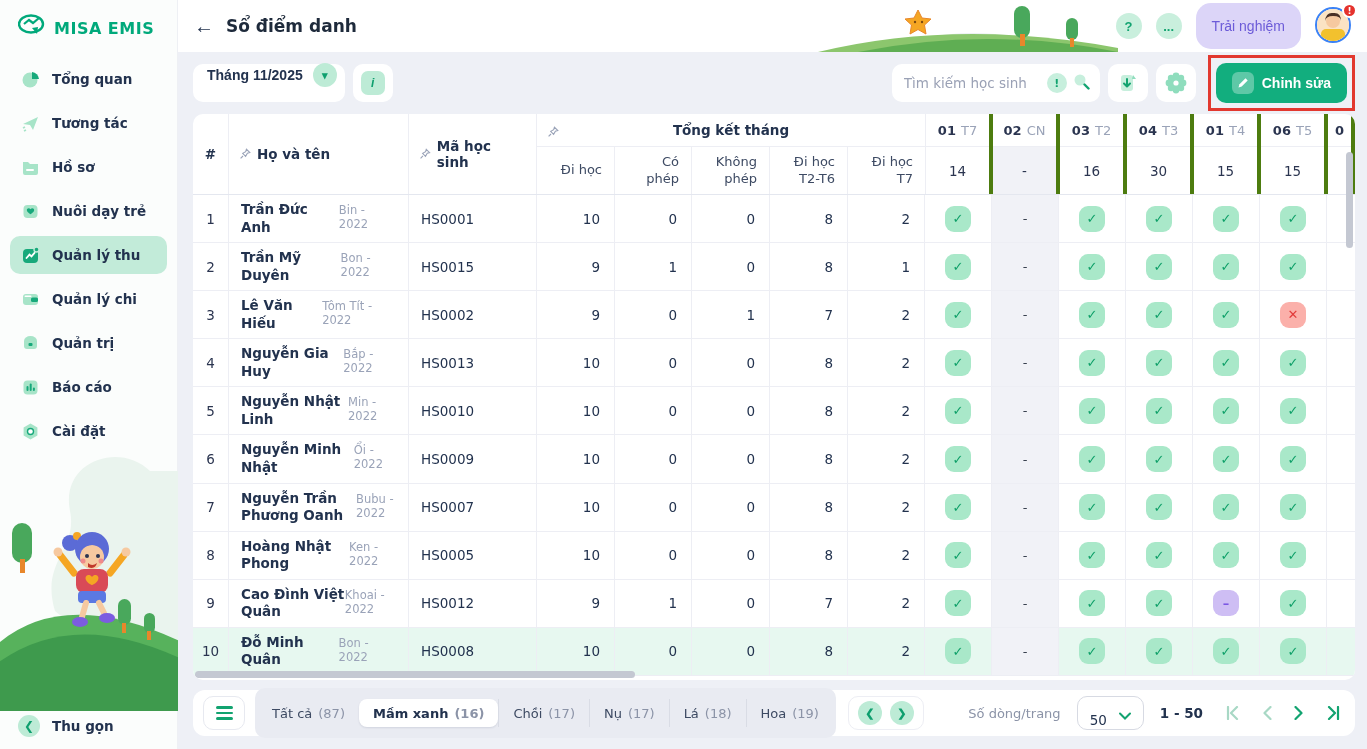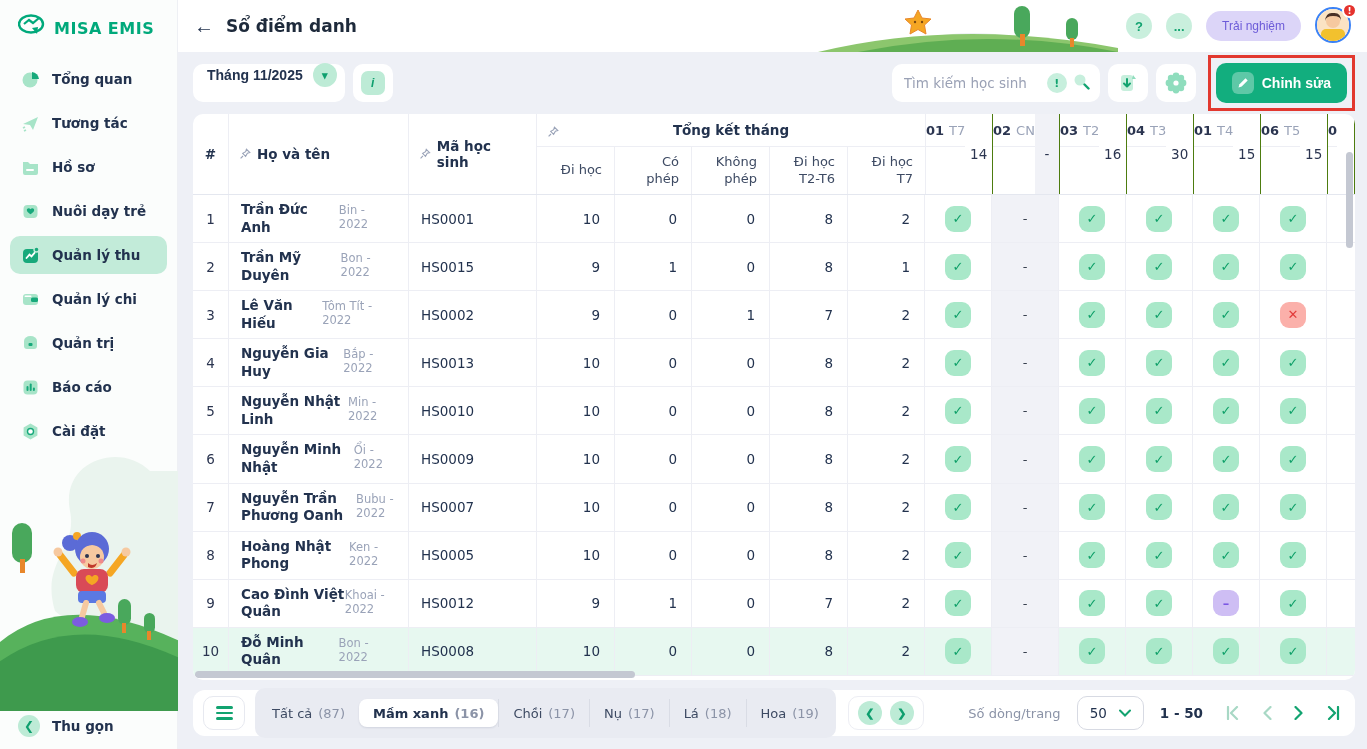--- a/index.html
+++ b/index.html
@@ -28,22 +28,22 @@
   
   .main { flex:1; display:flex; flex-direction:column; }
   .topbar { position:relative; height:52px; background:#fff; display:flex; align-items:center;
     padding:0 14px 0 16px; overflow:hidden; }
   .back { font-size:20px; color:#22324E; cursor:pointer; margin-right:12px; background:none; border:none; }
   .page-title { font-size:17px; font-weight:bold; color:#1E2A3B; }
   .hills { position:absolute; left:640px; top:0; width:300px; height:52px; }
   .top-actions { margin-left:auto; display:flex; align-items:center; gap:14px; z-index:2; }
   .round-btn { width:26px; height:26px; border-radius:50%; background:#C9EFDD; color:#12A370;
     border:none; font-weight:bold; font-size:13px; display:flex; align-items:center; justify-content:center; cursor:pointer; }
-  .trial { height:30px; padding:0 16px; border:none; border-radius:15px; background:#DCD5F8;
-    color:#6C5BD8; font-size:12px; cursor:pointer; }
+  .trial { height:46px; padding:0 16px; border:none; border-radius:15px; background:#DCD5F8;
+    color:#6C5BD8; font-size:14px; cursor:pointer; }
   .avatar-wrap { position:relative; width:38px; height:38px; }
   .avatar { width:36px; height:36px; border-radius:50%; border:2px solid #3B82F6; overflow:hidden; cursor:pointer; }
   .notif { position:absolute; top:-4px; right:-4px; width:15px; height:15px; border-radius:50%;
     background:#E5322D; color:#fff; font-size:9px; font-weight:bold; border:2px solid #fff;
     display:flex; align-items:center; justify-content:center; }
 
   
   .toolbar { height:62px; display:flex; align-items:center; padding:0 12px 0 15px; gap:8px; }
   .pill-btn { display:flex; align-items:center; gap:10px; height:38px; padding:0 8px 16px 14px;
     background:#fff; border:none; border-radius:10px; cursor:pointer;
@@ -83,21 +83,21 @@
   .th-span { display:flex; align-items:center; font-size:13.5px; font-weight:bold; color:#22324E; gap:6px; padding:0 10px; }
   .c-idx.th-span{ justify-content:center; padding:0; }
   .group-col { display:flex; flex-direction:column; border-right:1px solid #EDEEF4; }
   .group-head { height:33px; display:flex; align-items:center; border-bottom:1px solid #EDEEF4; position:relative; }
   .group-title { flex:1; text-align:center; font-size:13.5px; font-weight:bold; color:#22324E; }
   .group-pin { position:absolute; left:10px; top:9px; }
   .sub-row { display:flex; flex:1; }
   .sub-cell { display:flex; align-items:center; justify-content:flex-end; text-align:right;
     padding:0 12px; font-size:13px; color:#3D4A63; line-height:1.25; }
   .sub-cell:not(:last-child){ border-right:1px solid #EDEEF4; }
-  .day-col { display:flex; flex-direction:row; border-right:1px solid #4d7c0f; }
+  .day-col { display:flex; flex-direction:column; border-right:4px solid #4d7c0f; }
   .day-head { height:33px; display:flex; align-items:center; justify-content:center; gap:5px;
     font-size:13px; border-bottom:1px solid #EDEEF4; }
   .day-num { font-weight:bold; color:#2B3550; }
   .day-dow { color:#9AA3B8; }
   .day-count { flex:1; display:flex; align-items:center; justify-content:center;
     font-size:13.5px; color:#2B3550; }
   .weekend { background:#F1F2F7; }
   .tbody { height:485px; overflow:hidden; }
   .tr.hl .td:not(.weekend) { background:#E7F8F0; }
   .td { display:flex; align-items:center; min-height:47px; font-size:13.5px; color:#22324E; }
@@ -131,21 +131,21 @@
   .ftab .cnt { color:#8B93A7; }
   .ftab.active { background:#fff; border-radius:8px; font-weight:bold; color:#22324E;
     box-shadow:0 1px 2px rgba(40,50,80,.12); }
   .ftab:not(.active):not(:first-child) { border-left:1px solid #D9DCE5; }
   .tab-arrows { display:flex; align-items:center; gap:8px; background:#fff; border:1px solid #EDEEF4;
     border-radius:10px; height:34px; padding:0 9px; margin-left:2px; }
   .tab-arrows .circ { width:24px; height:24px; border-radius:50%; background:#BDEBD6; color:#0E9F6E;
     border:none; font-size:11px; font-weight:bold; display:flex; align-items:center; justify-content:center; cursor:pointer; }
   .pager { margin-left:auto; display:flex; align-items:center; gap:16px; }
   .pp-label { font-size:13px; color:#8B93A7; }
-  .pp-select { display:flex; align-items:center; gap:12px; height:34px; padding:0 12px;
+  .pp-select { display:flex; align-items:flex-start; gap:12px; height:34px; padding:15px 12px;
     border:1.5px solid #D7DAE3; border-radius:10px; font-size:13.5px; color:#22324E; cursor:pointer; background:#fff; }
   .range { font-size:13.5px; font-weight:bold; color:#22324E; }
   .pnav { display:flex; align-items:center; gap:22px; margin-left:6px; }
   .pnav svg { cursor:pointer; }
 </style>
 </head>
 <body>
 
 <div class="app">
 

